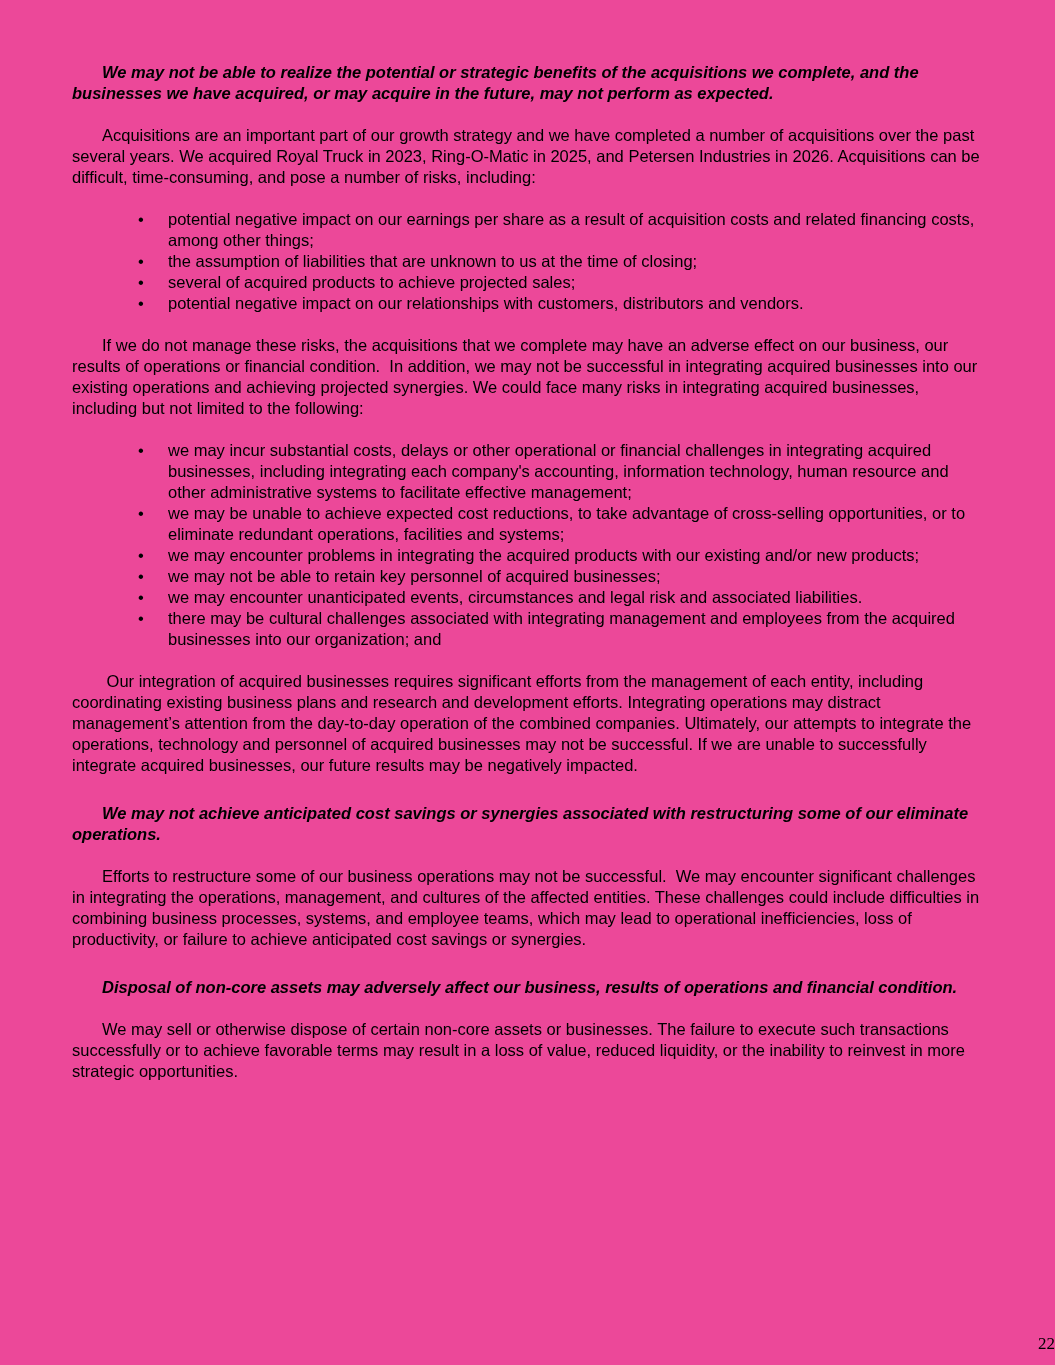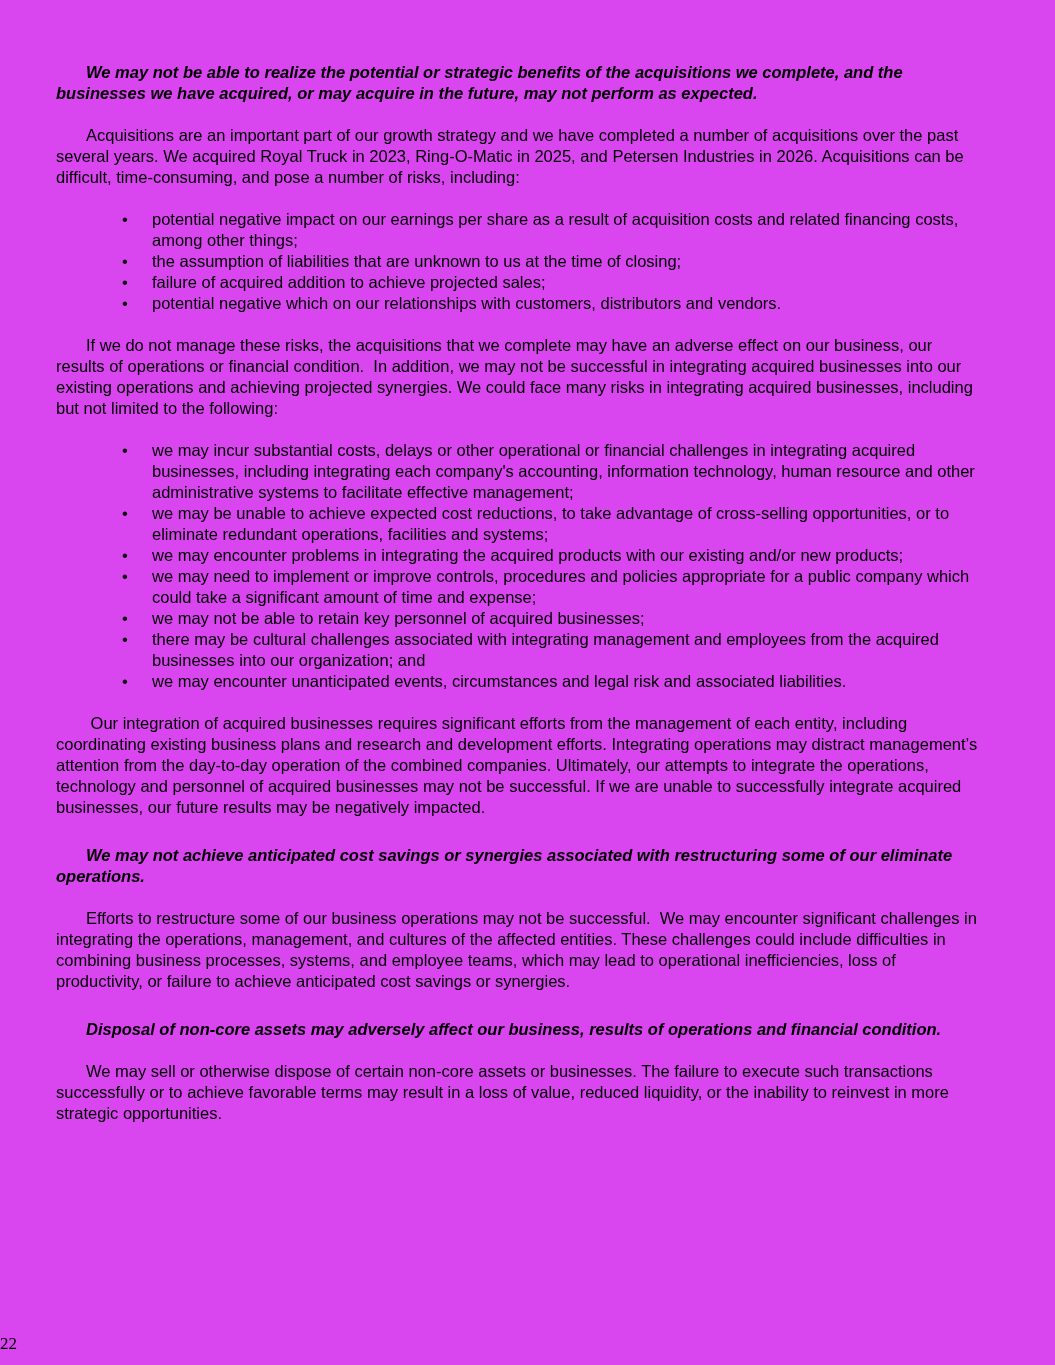--- a/index.html
+++ b/index.html
@@ -1,22 +1,22 @@
 <!DOCTYPE html>
 <html><head>
 <meta charset="utf-8">
 <style>
   html, body { margin: 0; padding: 0; background: #ffffff; }
   .page {
     position: relative;
     width: 1055px;
     height: 1365px;
     box-sizing: border-box;
-    padding: 62px 72px 0 56px;
-    background: #d946ef;
+    padding: 62px 72px 0 72px;
+    background: #ec4899;
     color: #000000;
     font-family: "Liberation Sans", "DejaVu Sans", sans-serif;
     font-size: 16.5px;
     line-height: 21px;
     overflow: hidden;
   }
   .para, .h {
     margin: 0 0 21px 0;
     text-indent: 30px;
     white-space: pre-wrap;
@@ -39,52 +39,51 @@
     content: "\2022";
     position: absolute;
     left: 66px;
     top: 0;
   }
   .footer {
     position: absolute;
     left: 0;
     right: 0;
     bottom: 11px;
-    text-align: left;
+    text-align: right;
     font-family: "Liberation Serif", "DejaVu Serif", serif;
     font-size: 17px;
     line-height: 20px;
   }
 </style>
 </head>
 <body>
 
 <div class="page">
 
   <p class="h">We may not be able to realize the potential or strategic benefits of the acquisitions we complete, and the businesses we have acquired, or may acquire in the future, may not perform as expected.</p>
 
   <p class="para">Acquisitions are an important part of our growth strategy and we have completed a number of acquisitions over the past several years. We acquired Royal Truck in 2023, Ring-O-Matic in 2025, and Petersen Industries in 2026. Acquisitions can be difficult, time-consuming, and pose a number of risks, including:</p>
 
   <ul class="bullets">
     <li>potential negative impact on our earnings per share as a result of acquisition costs and related financing costs, among other things;</li>
     <li>the assumption of liabilities that are unknown to us at the time of closing;</li>
-    <li>failure of acquired addition to achieve projected sales;</li>
-    <li>potential negative which on our relationships with customers, distributors and vendors.</li>
+    <li>several of acquired products to achieve projected sales;</li>
+    <li>potential negative impact on our relationships with customers, distributors and vendors.</li>
   </ul>
 
   <p class="para">If we do not manage these risks, the acquisitions that we complete may have an adverse effect on our business, our results of operations or financial condition.  In addition, we may not be successful in integrating acquired businesses into our existing operations and achieving projected synergies. We could face many risks in integrating acquired businesses, including but not limited to the following:</p>
 
   <ul class="bullets">
     <li>we may incur substantial costs, delays or other operational or financial challenges in integrating acquired businesses, including integrating each company's accounting, information technology, human resource and other administrative systems to facilitate effective management;</li>
     <li>we may be unable to achieve expected cost reductions, to take advantage of cross-selling opportunities, or to eliminate redundant operations, facilities and systems;</li>
     <li>we may encounter problems in integrating the acquired products with our existing and/or new products;</li>
-    <li>we may need to implement or improve controls, procedures and policies appropriate for a public company which could take a significant amount of time and expense;</li>
     <li>we may not be able to retain key personnel of acquired businesses;</li>
+    <li>we may encounter unanticipated events, circumstances and legal risk and associated liabilities.</li>
     <li>there may be cultural challenges associated with integrating management and employees from the acquired businesses into our organization; and</li>
-    <li>we may encounter unanticipated events, circumstances and legal risk and associated liabilities.</li>
   </ul>
 
   <p class="para"> Our integration of acquired businesses requires significant efforts from the management of each entity, including coordinating existing business plans and research and development efforts. Integrating operations may distract management’s attention from the day-to-day operation of the combined companies. Ultimately, our attempts to integrate the operations, technology and personnel of acquired businesses may not be successful. If we are unable to successfully integrate acquired businesses, our future results may be negatively impacted.</p>
 
   <p class="h spaced">We may not achieve anticipated cost savings or synergies associated with restructuring some of our eliminate operations.</p>
 
   <p class="para">Efforts to restructure some of our business operations may not be successful.  We may encounter significant challenges in integrating the operations, management, and cultures of the affected entities. These challenges could include difficulties in combining business processes, systems, and employee teams, which may lead to operational inefficiencies, loss of productivity, or failure to achieve anticipated cost savings or synergies.</p>
 
   <p class="h spaced">Disposal of non-core assets may adversely affect our business, results of operations and financial condition.</p>
 

